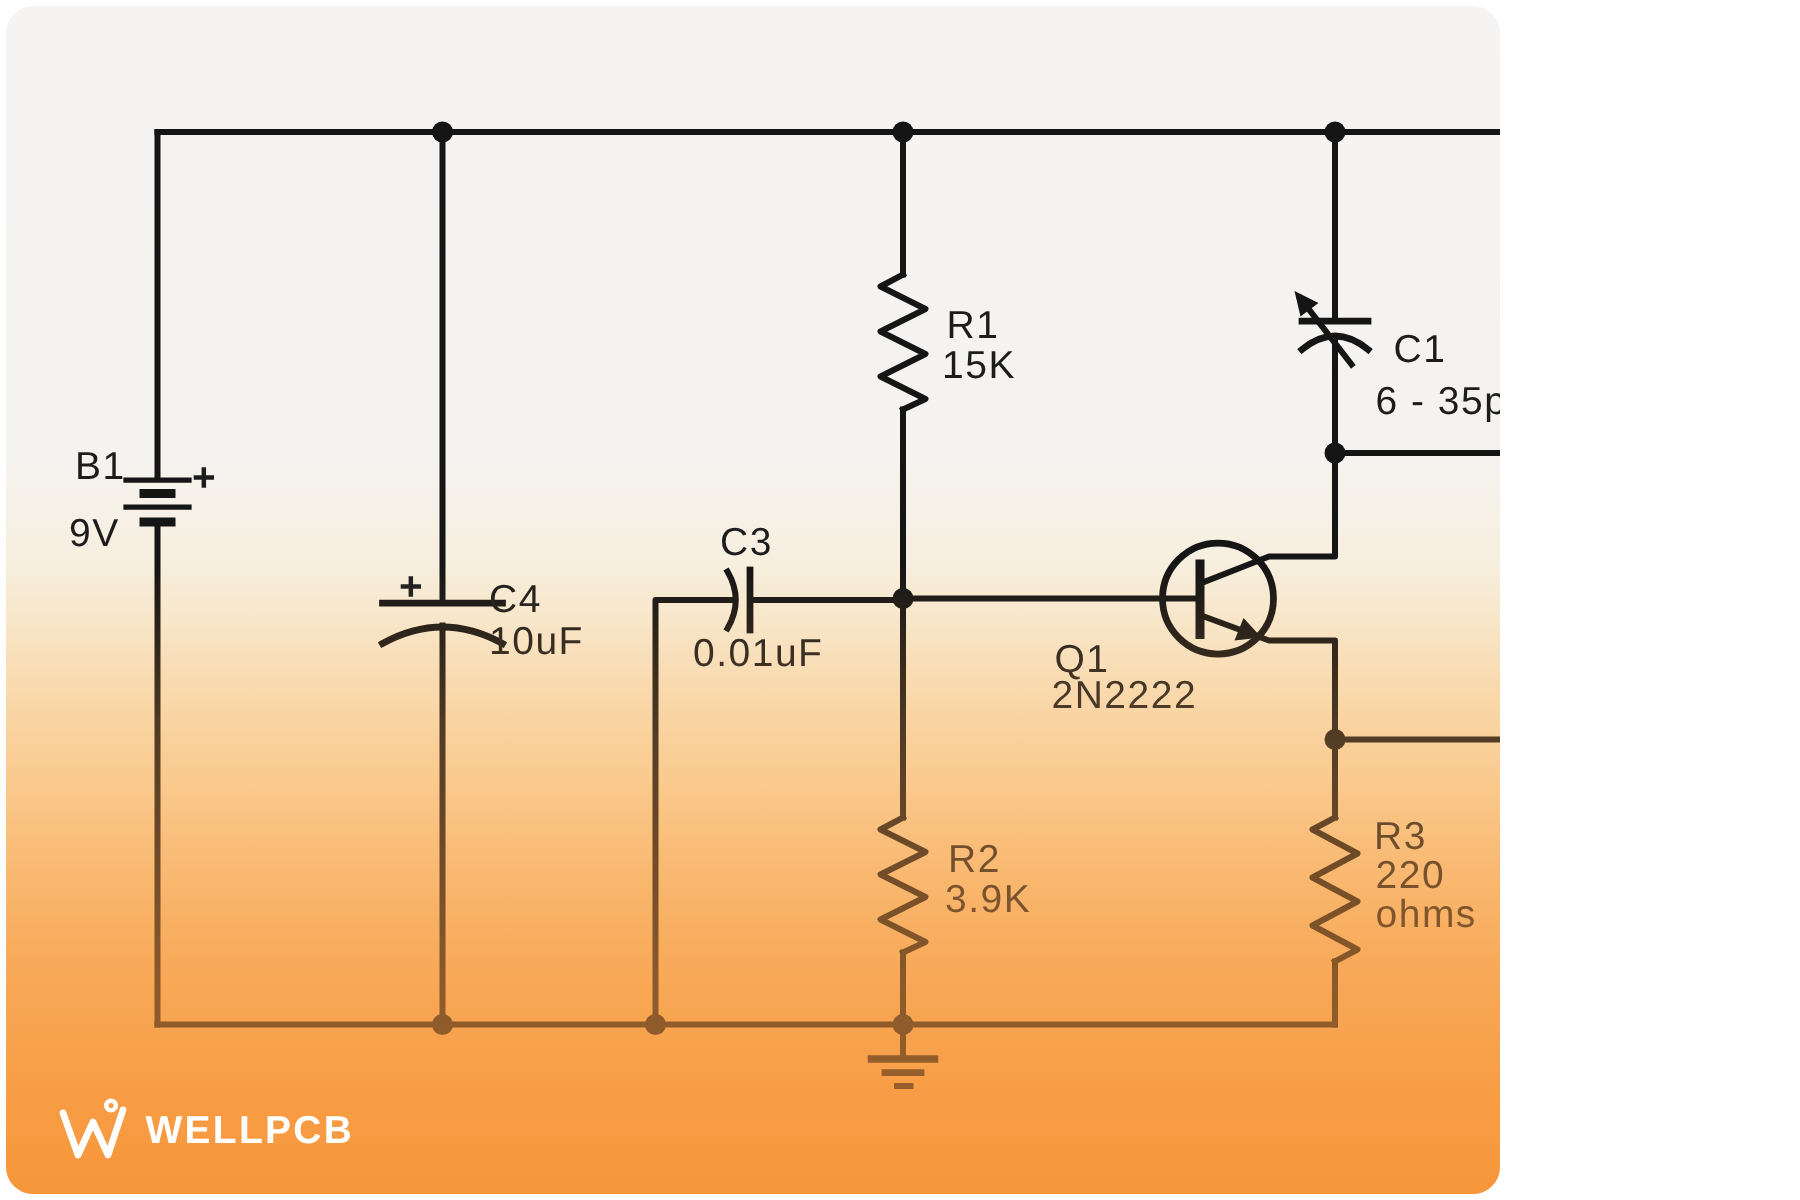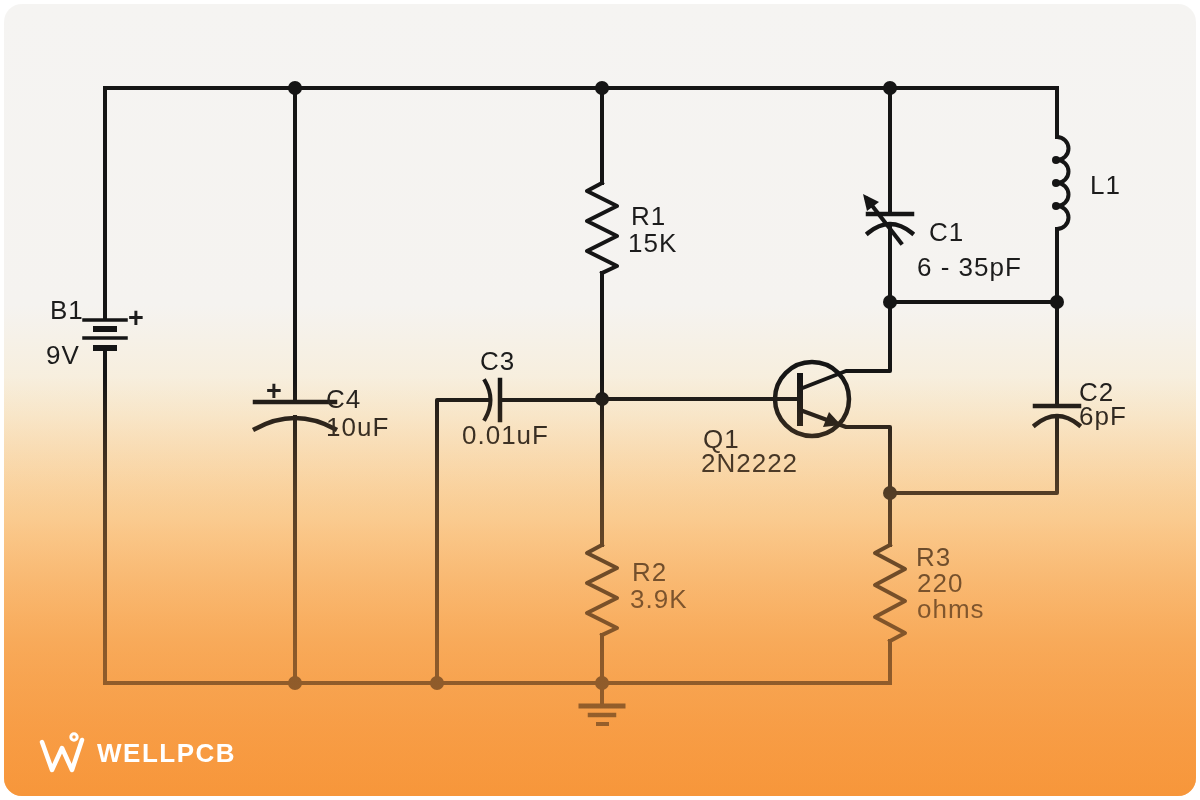--- a/index.html
+++ b/index.html
@@ -1,17 +1,17 @@
 <!DOCTYPE html>
 <html><head>
 <meta charset="utf-8">
 <style>
   html,body{margin:0;padding:0;background:#ffffff;width:1200px;height:800px;overflow:hidden;}
   .card{
-    position:absolute;left:4px;top:4px;width:1192px;height:792px;
+    position:absolute;left:4px;top:4px;width:996px;height:792px;
     border-radius:18px;overflow:hidden;
   }
   .bg{
     position:absolute;inset:0;
     background:linear-gradient(180deg,
       #f5f4f2 0%, #f5f3f0 38%, #f8ecd4 52%,
       #fbddae 65%, #f9bd77 80%, #f8a654 92%, #f79a40 100%);
   }
   svg.wires{position:absolute;left:0;top:0;}
   .labels{position:absolute;inset:0;font-family:"Liberation Sans",sans-serif;}

